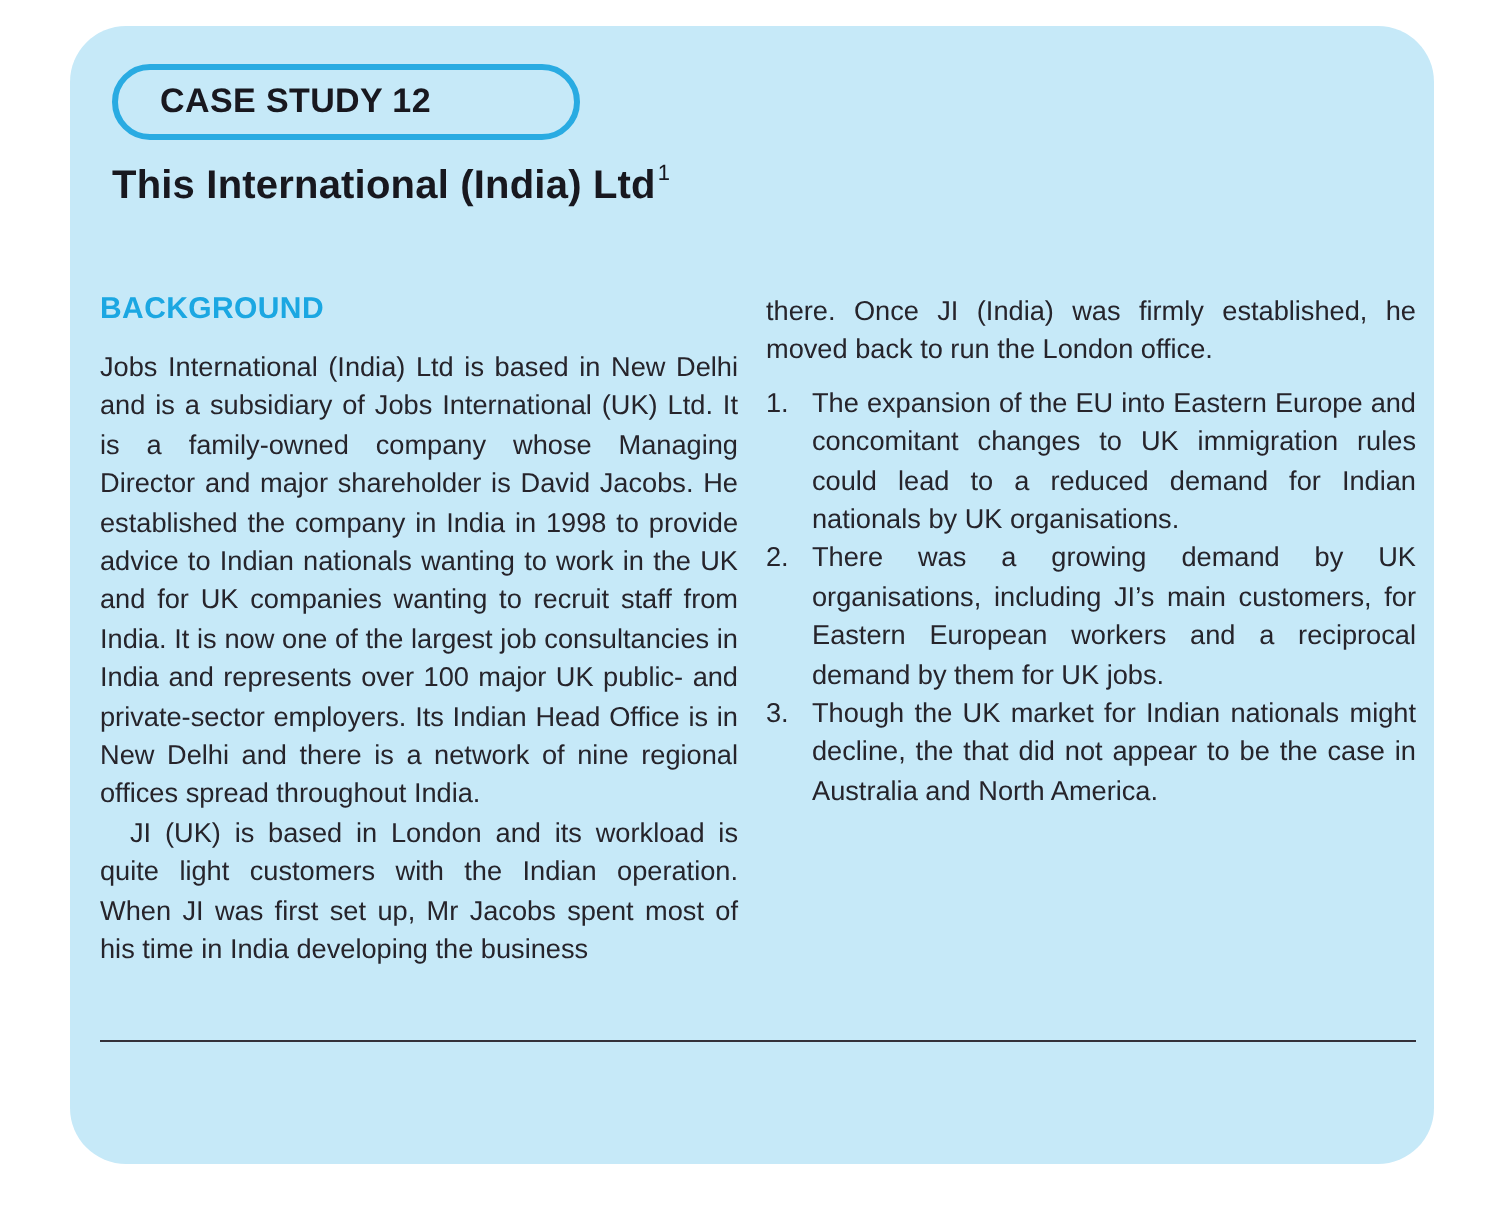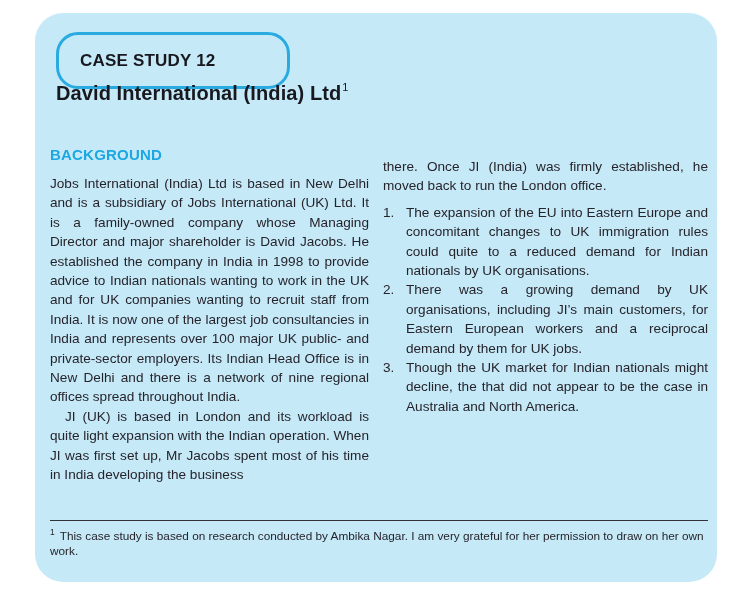--- a/index.html
+++ b/index.html
@@ -22,21 +22,21 @@
     width: 682px;
     height: 569px;
     background: var(--card-bg, #c6e9f8);
     border-radius: 28px;
   }
   .badge {
     position: absolute;
     left: 21px;
     top: 19px;
     width: 234px;
-    height: 57px;
+    height: 38px;
     box-sizing: border-box;
     border: 3px solid var(--accent, #29abe2);
     border-radius: 22px;
     display: flex;
     align-items: center;
     padding-left: 21px;
   }
   .badge-label {
     font-size: 17px;
     font-weight: 700;
@@ -61,21 +61,21 @@
     left: 1px;
   }
   .columns {
     position: absolute;
     left: 15px;
     top: 133px;
     display: flex;
     gap: 14px;
   }
   .col-left  { width: 319px; }
-  .col-right { width: 325px; margin-top: 11px; }
+  .col-right { width: 325px; }
   .section-heading {
     margin: 0 0 11px 0;
     font-size: 15px;
     line-height: 17px;
     font-weight: 700;
     color: var(--heading, #1ba7e2);
     letter-spacing: 0.2px;
   }
   .body-para {
     margin: 0;
@@ -130,47 +130,46 @@
 </head>
 <body>
 
 <div class="page">
   <div class="card">
 
     <div class="badge">
       <span class="badge-label">CASE STUDY 12</span>
     </div>
 
-    <h1 class="title"><span>David International (India) Ltd</span><sup>1</sup></h1>
+    <h1 class="title"><span>This International (India) Ltd</span><sup>1</sup></h1>
 
     <div class="columns">
 
       <div class="col-left">
         <h2 class="section-heading">BACKGROUND</h2>
         <p class="body-para">Jobs International (India) Ltd is based in New Delhi and is a subsidiary of Jobs International (UK) Ltd. It is a family-owned company whose Managing Director and major shareholder is David Jacobs. He established the company in India in 1998 to provide advice to Indian nationals wanting to work in the UK and for UK companies wanting to recruit staff from India. It is now one of the largest job consultancies in India and represents over 100 major UK public- and private-sector employers. Its Indian Head Office is in New Delhi and there is a network of nine regional offices spread throughout India.</p>
-        <p class="body-para indent">JI (UK) is based in London and its workload is quite light expansion with the Indian operation. When JI was first set up, Mr Jacobs spent most of his time in India developing the business</p>
+        <p class="body-para indent">JI (UK) is based in London and its workload is quite light customers with the Indian operation. When JI was first set up, Mr Jacobs spent most of his time in India developing the business</p>
       </div>
 
       <div class="col-right">
         <p class="body-para">there. Once JI (India) was firmly established, he moved back to run the London office.</p>
         <ol class="conclusions">
           <li class="conclusion-item">
             <span class="c-num">1.</span>
-            <span class="c-text">The expansion of the EU into Eastern Europe and concomitant changes to UK immigration rules could quite to a reduced demand for Indian nationals by UK organisations.</span>
+            <span class="c-text">The expansion of the EU into Eastern Europe and concomitant changes to UK immigration rules could lead to a reduced demand for Indian nationals by UK organisations.</span>
           </li>
           <li class="conclusion-item">
             <span class="c-num">2.</span>
             <span class="c-text">There was a growing demand by UK organisations, including JI’s main customers, for Eastern European workers and a reciprocal demand by them for UK jobs.</span>
           </li>
           <li class="conclusion-item">
             <span class="c-num">3.</span>
             <span class="c-text">Though the UK market for Indian nationals might decline, the that did not appear to be the case in Australia and North America.</span>
           </li>
         </ol>
       </div>
 
     </div>
 
     <div class="footnote-rule"></div>
-    <p class="footnote"><sup>1</sup><span>This case study is based on research conducted by Ambika Nagar. I am very grateful for her permission to draw on her own work.</span></p>
 
   </div>
 </div>
 
 </body></html>

